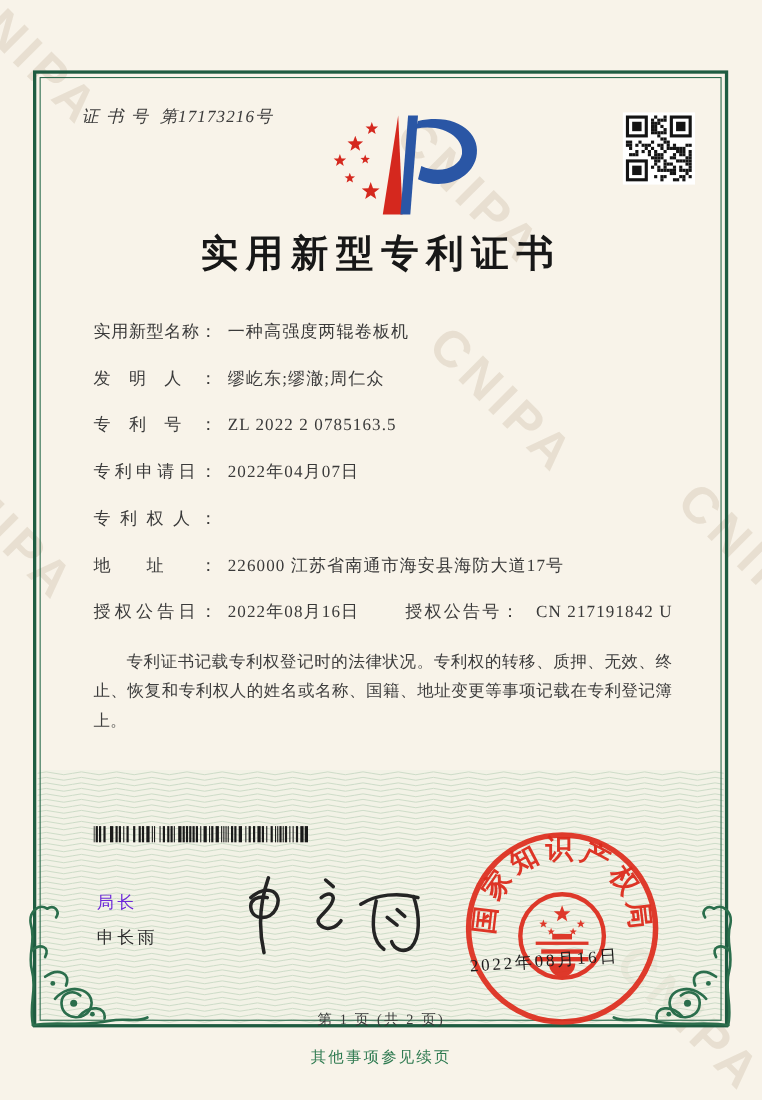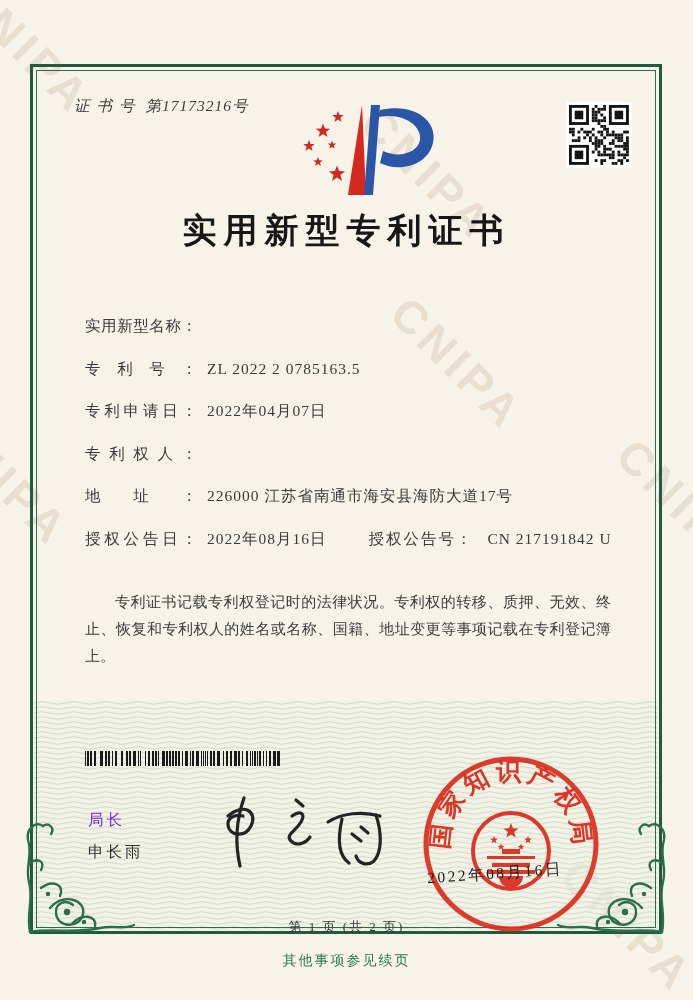--- a/index.html
+++ b/index.html
@@ -38,21 +38,21 @@
   }
   .cert-no .sp{letter-spacing:7px;}
   .cert-no .num{letter-spacing:1px;}
   .logo{left:292px;top:100px;z-index:4;}
   .qr{left:566px;top:102px;z-index:4;}
   .title{
     left:0;right:0;top:208px;text-align:center;z-index:4;
     font-size:34px;font-weight:600;letter-spacing:7px;color:#171717;
   }
   
-  .fields{left:85px;top:291px;width:530px;z-index:4;font-size:15.5px;color:#3a3a3a;margin-top:24px;}
+  .fields{left:85px;top:291px;width:530px;z-index:4;font-size:15.5px;color:#3a3a3a;}
   .frow{display:flex;margin-bottom:20.5px;line-height:22px;white-space:nowrap;}
   .lbl{
     display:inline-block;width:112px;text-align:justify;text-align-last:justify;
     flex:none;color:#3a3a3a;
   }
   .val{margin-left:10px;letter-spacing:1px;color:#3a3a3a;}
   .pair2{margin-left:42px;}
   .lbl2{letter-spacing:2px;}
   
   .body-text{
@@ -337,20 +337,25 @@
         <rect x="48.6" y="60" width="2.85" height="2.85"></rect>
         <rect x="54.300000000000004" y="60" width="2.85" height="2.85"></rect>
       </g>
   </svg>
 
   <div class="abs title">实用新型专利证书</div>
 
   <div class="abs fields">
     <div class="frow">
       <span class="lbl">实用新型名称：</span>
+      <span class="val">一种高强度两辊卷板机</span>
+    </div>
+    <div class="frow">
+      <span class="lbl">发明人：</span>
+      <span class="val">缪屹东;缪澈;周仁众</span>
     </div>
     <div class="frow">
       <span class="lbl">专利号：</span>
       <span class="val">ZL 2022 2 0785163.5</span>
     </div>
     <div class="frow">
       <span class="lbl">专利申请日：</span>
       <span class="val">2022年04月07日</span>
     </div>
     <div class="frow">

